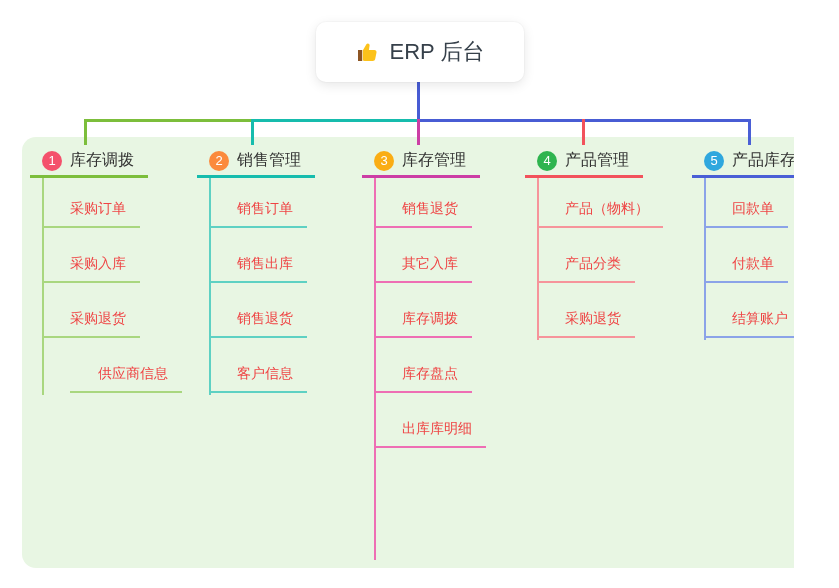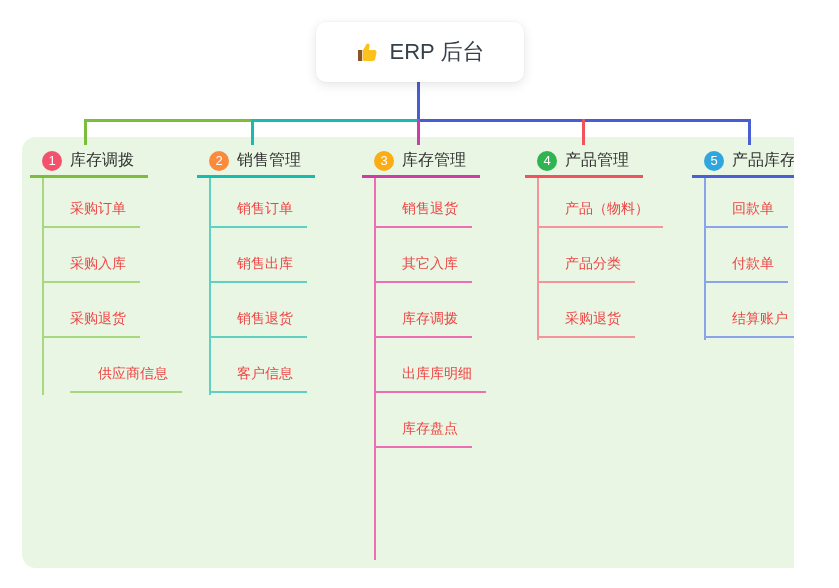--- a/index.html
+++ b/index.html
@@ -109,24 +109,24 @@
           <div class="child-row">
             <span class="child-node" style="border-bottom-color: rgb(238, 110, 180);">销售退货</span>
           </div>
           <div class="child-row">
             <span class="child-node" style="border-bottom-color: rgb(238, 110, 180);">其它入库</span>
           </div>
           <div class="child-row">
             <span class="child-node" style="border-bottom-color: rgb(238, 110, 180);">库存调拨</span>
           </div>
           <div class="child-row">
-            <span class="child-node" style="border-bottom-color: rgb(238, 110, 180);">出库库明细</span>
+            <span class="child-node" style="border-bottom-color: rgb(238, 110, 180);">库存盘点</span>
           </div>
           <div class="child-row">
-            <span class="child-node" style="border-bottom-color: rgb(238, 110, 180);">库存盘点</span>
+            <span class="child-node" style="border-bottom-color: rgb(238, 110, 180);">出库库明细</span>
           </div>
         </div></div>
       <div class="branch" style="left: 525px;"><div class="branch-title" style="border-bottom-color: rgb(242, 82, 92);">
           <span class="badge" style="background: rgb(47, 180, 79);">4</span>
           <span>产品管理</span>
         </div><div class="branch-vline" style="background: rgb(246, 148, 155); height: 162px;"></div><div class="children">
           <div class="child-row">
             <span class="child-node" style="border-bottom-color: rgb(246, 148, 155);">产品（物料）</span>
           </div>
           <div class="child-row">

